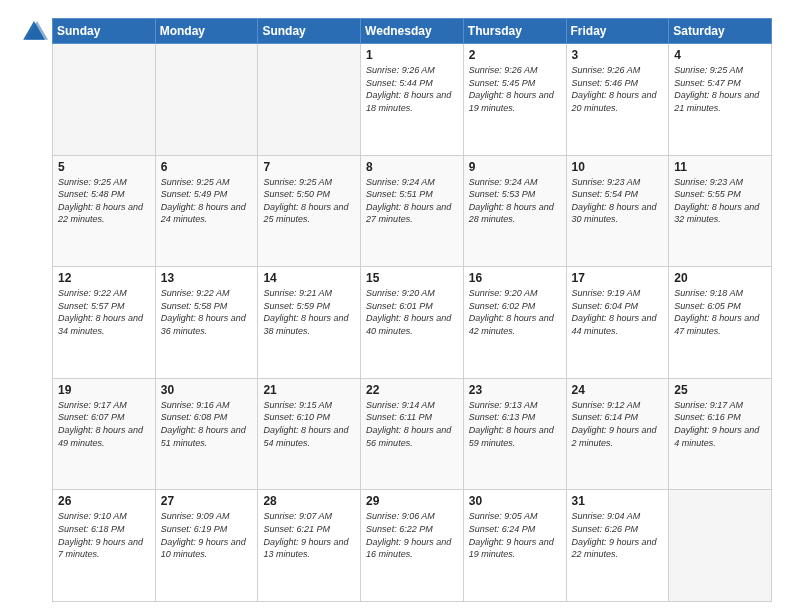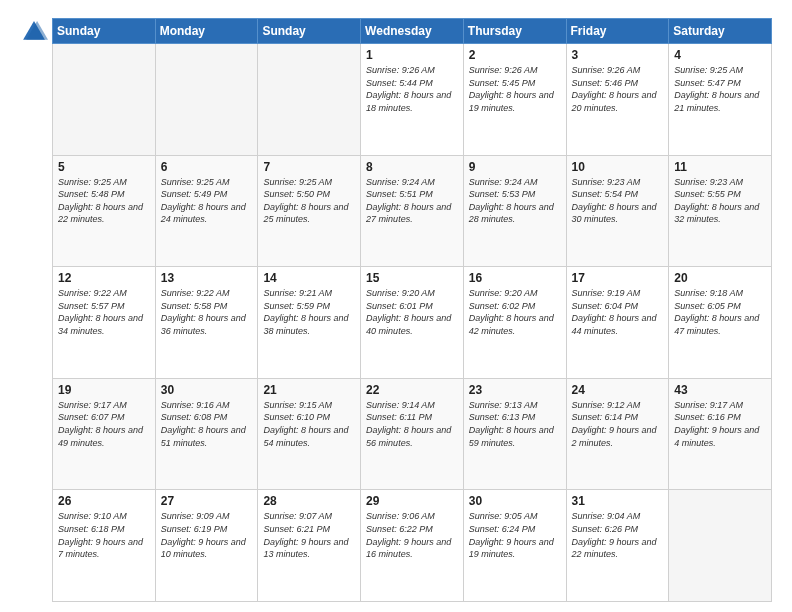--- a/index.html
+++ b/index.html
@@ -307,21 +307,21 @@
 and 59 minutes.</div>
           </td>
           <td>
             <span class="day-num">24</span>
             <div class="day-detail">Sunrise: 9:12 AM
 Sunset: 6:14 PM
 Daylight: 9 hours
 and 2 minutes.</div>
           </td>
           <td>
-            <span class="day-num">43</span>
+            <span class="day-num">25</span>
             <div class="day-detail">Sunrise: 9:17 AM
 Sunset: 6:16 PM
 Daylight: 9 hours
 and 4 minutes.</div>
           </td>
         </tr>
         <tr>
           <td>
             <span class="day-num">26</span>
             <div class="day-detail">Sunrise: 9:10 AM

